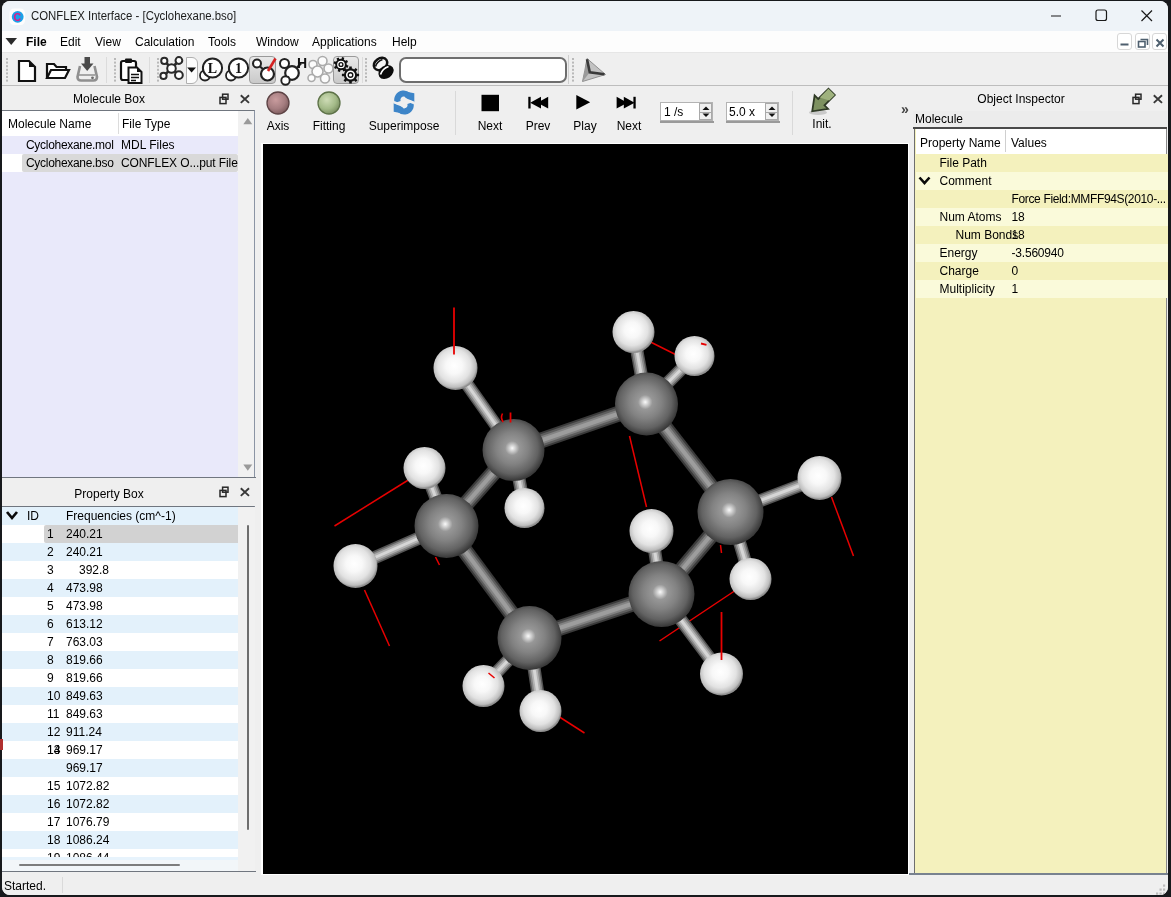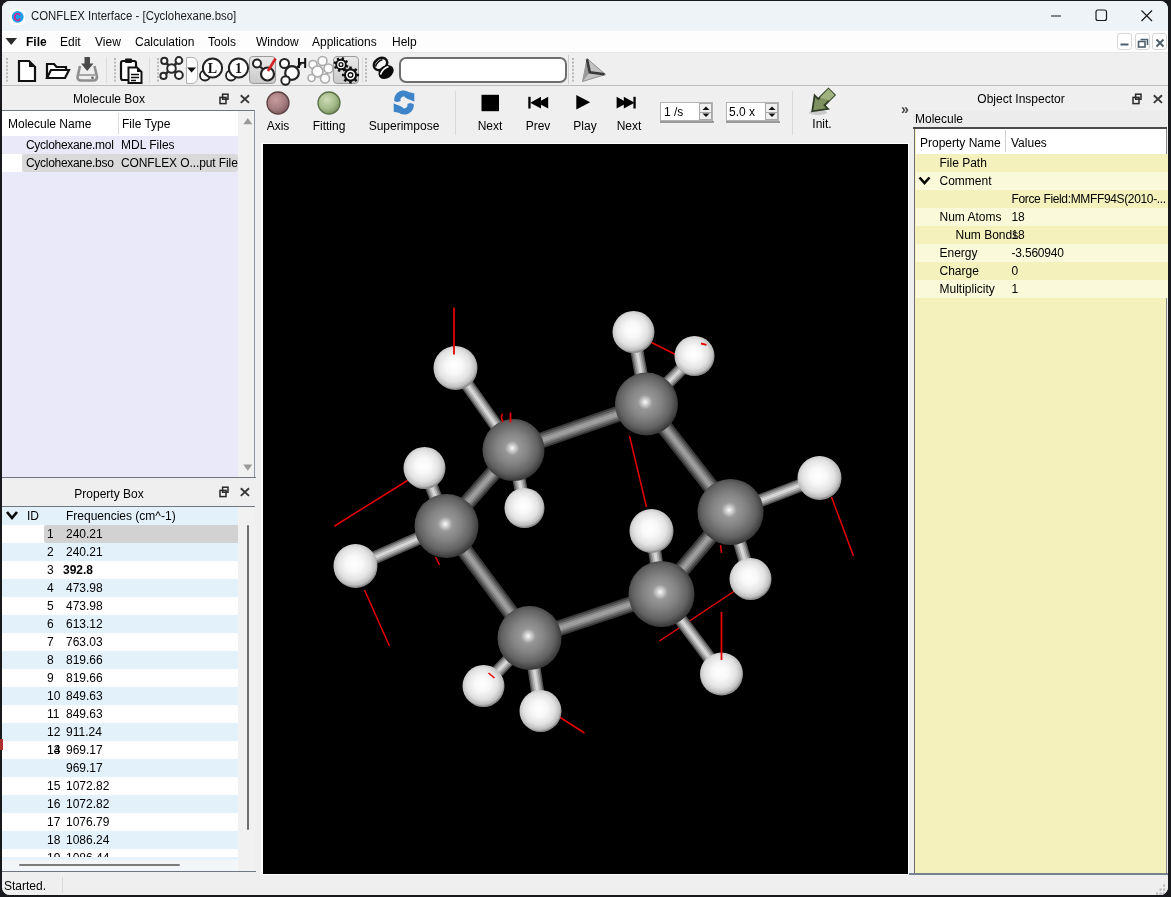--- a/index.html
+++ b/index.html
@@ -94,21 +94,21 @@
 <div class="abs" style="left:0;top:0;width:236px;height:18px;background:#e3f1fb;"></div>
 <div class="t" style="left:25px;top:2px;">ID</div>
 <div class="t" style="left:64px;top:2px;">Frequencies (cm^-1)</div>
 <div class="abs" style="left:42px;top:18px;width:196px;height:18px;background:#d2d2d2;border-radius:2px;"></div>
 <div class="t" style="left:45px;top:20px;">1</div>
 <div class="t" style="left:64px;top:20px;">240.21</div>
 <div class="abs" style="left:0;top:36px;width:236px;height:18px;background:#e3f1fb;"></div>
 <div class="t" style="left:45px;top:38px;">2</div>
 <div class="t" style="left:64px;top:38px;">240.21</div>
 <div class="t" style="left:45px;top:56px;">3</div>
-<div class="t" style="left:61px;top:56px;font-weight:bold;">392.8</div>
+<div class="t" style="left:77px;top:56px;">392.8</div>
 <div class="abs" style="left:0;top:72px;width:236px;height:18px;background:#e3f1fb;"></div>
 <div class="t" style="left:45px;top:74px;">4</div>
 <div class="t" style="left:64px;top:74px;">473.98</div>
 <div class="t" style="left:45px;top:92px;">5</div>
 <div class="t" style="left:64px;top:92px;">473.98</div>
 <div class="abs" style="left:0;top:108px;width:236px;height:18px;background:#e3f1fb;"></div>
 <div class="t" style="left:45px;top:110px;">6</div>
 <div class="t" style="left:64px;top:110px;">613.12</div>
 <div class="t" style="left:45px;top:128px;">7</div>
 <div class="t" style="left:64px;top:128px;">763.03</div>

